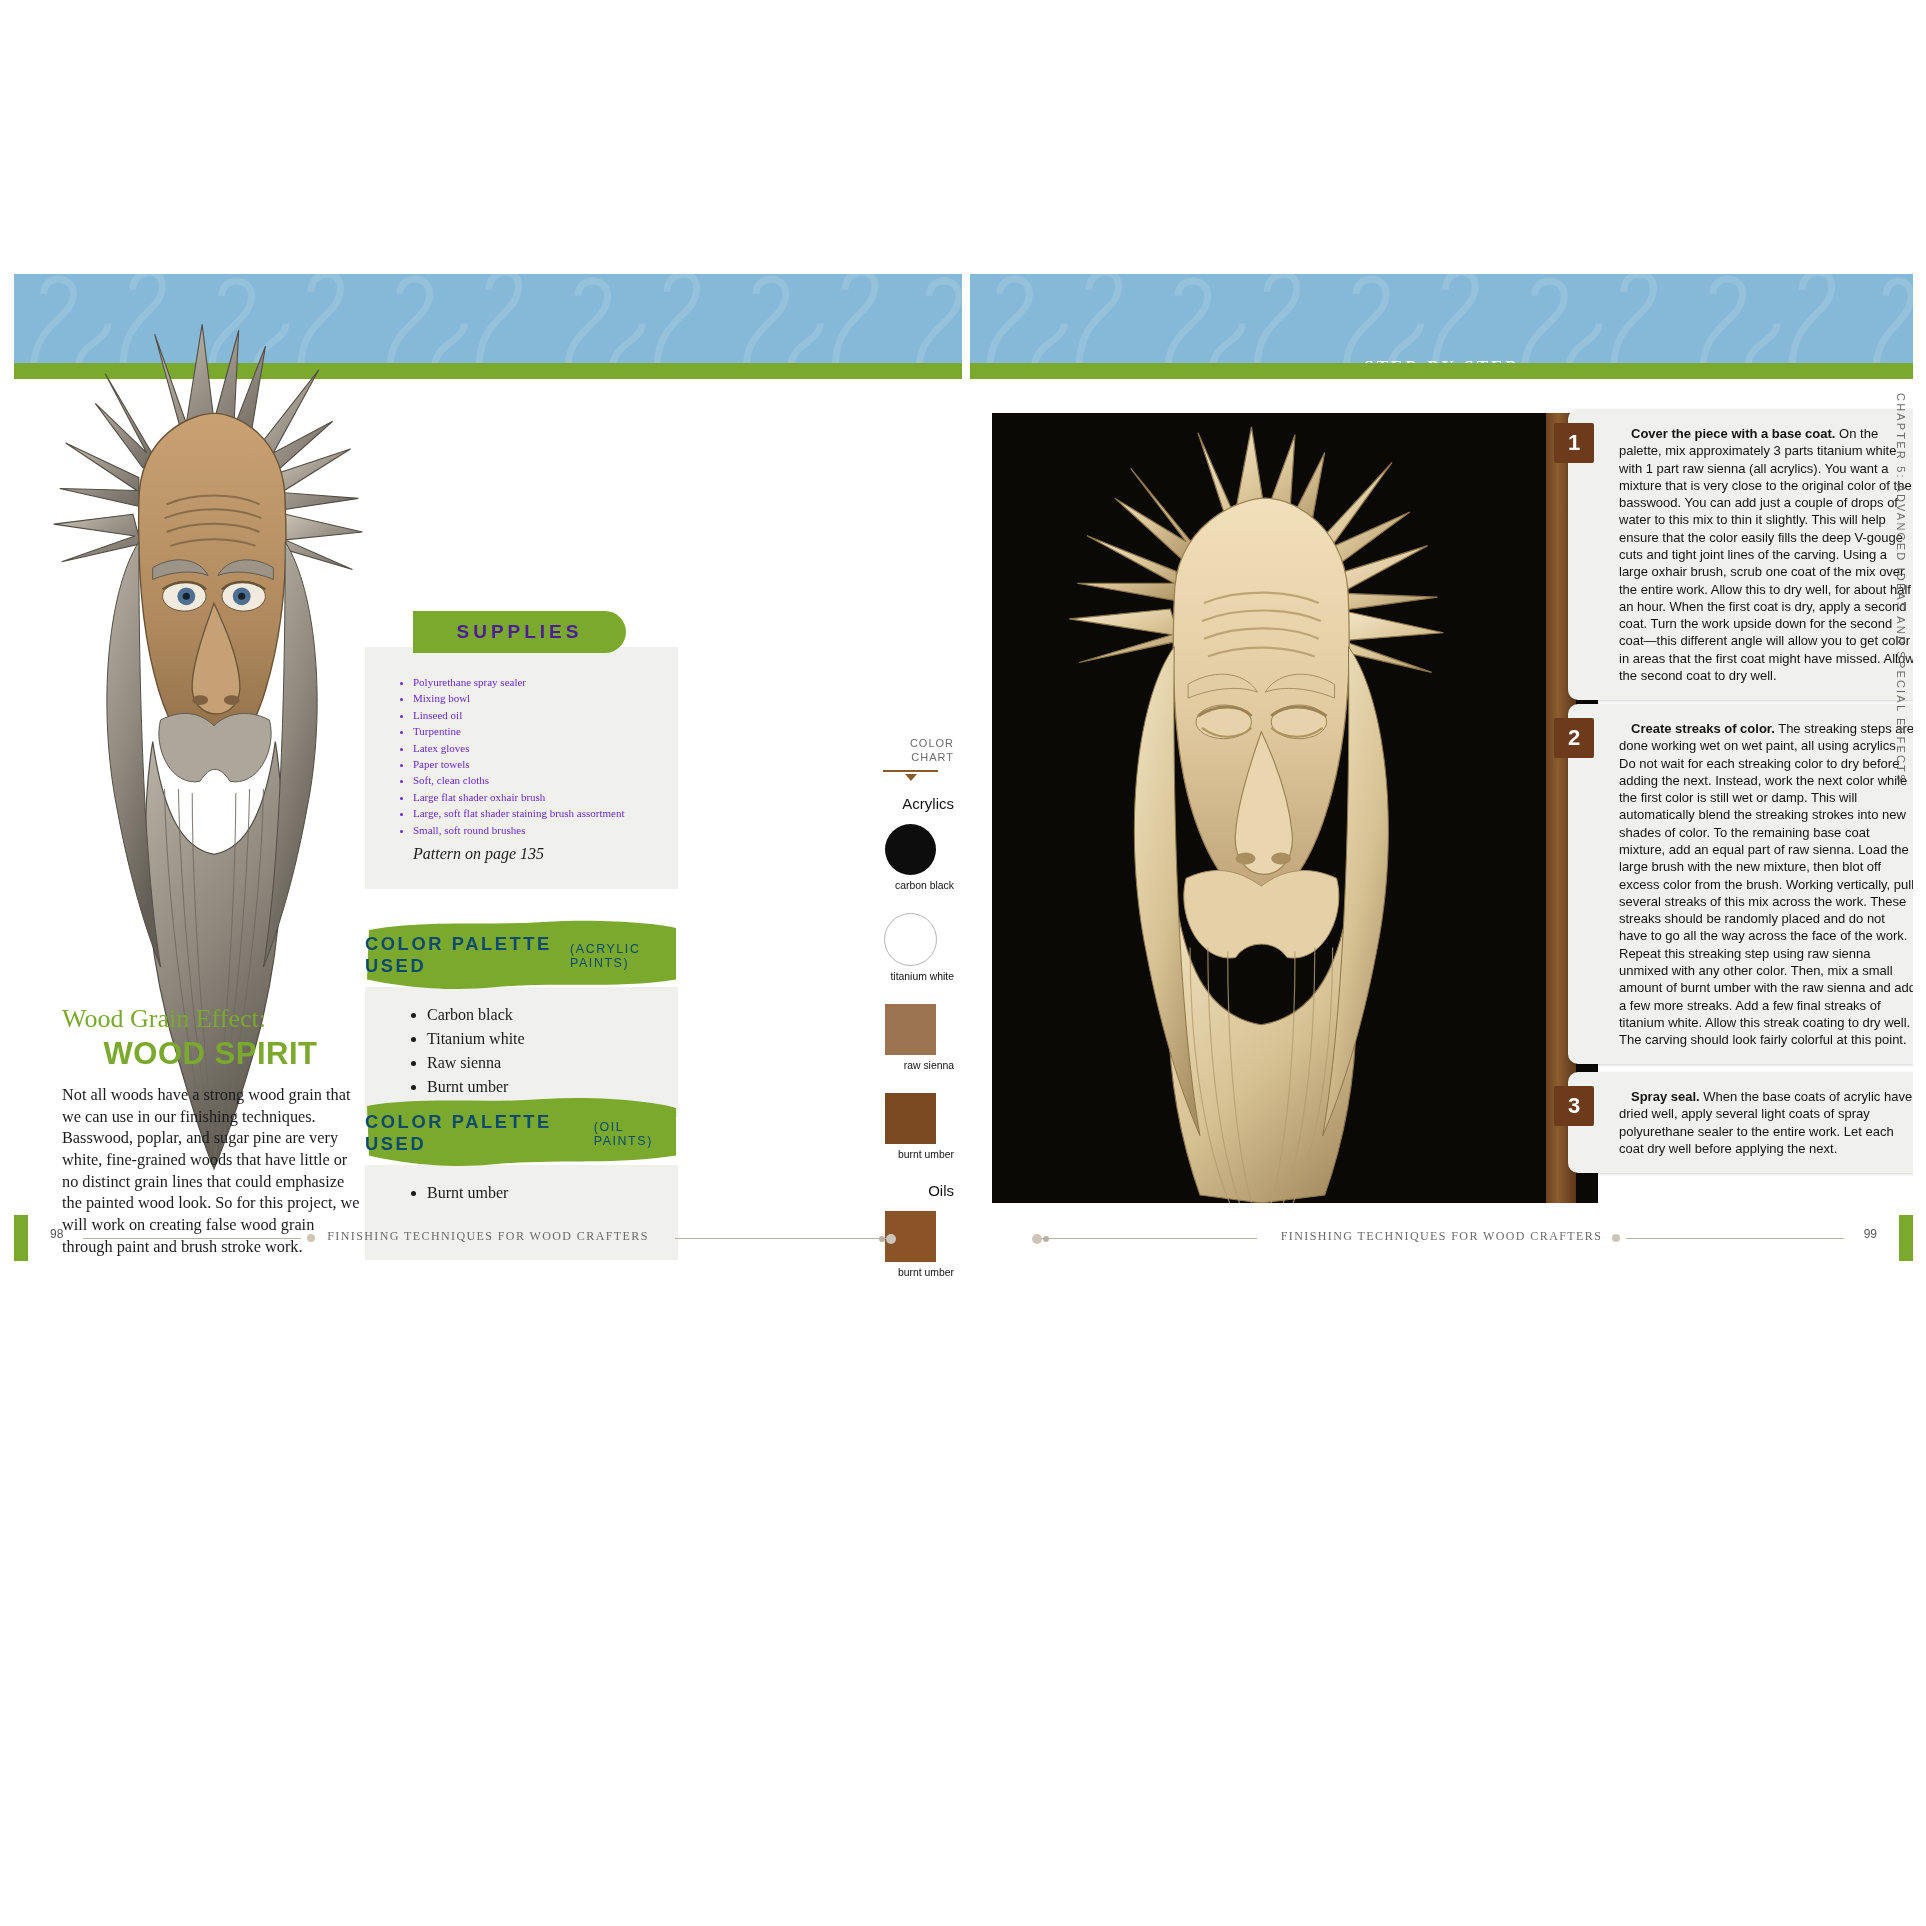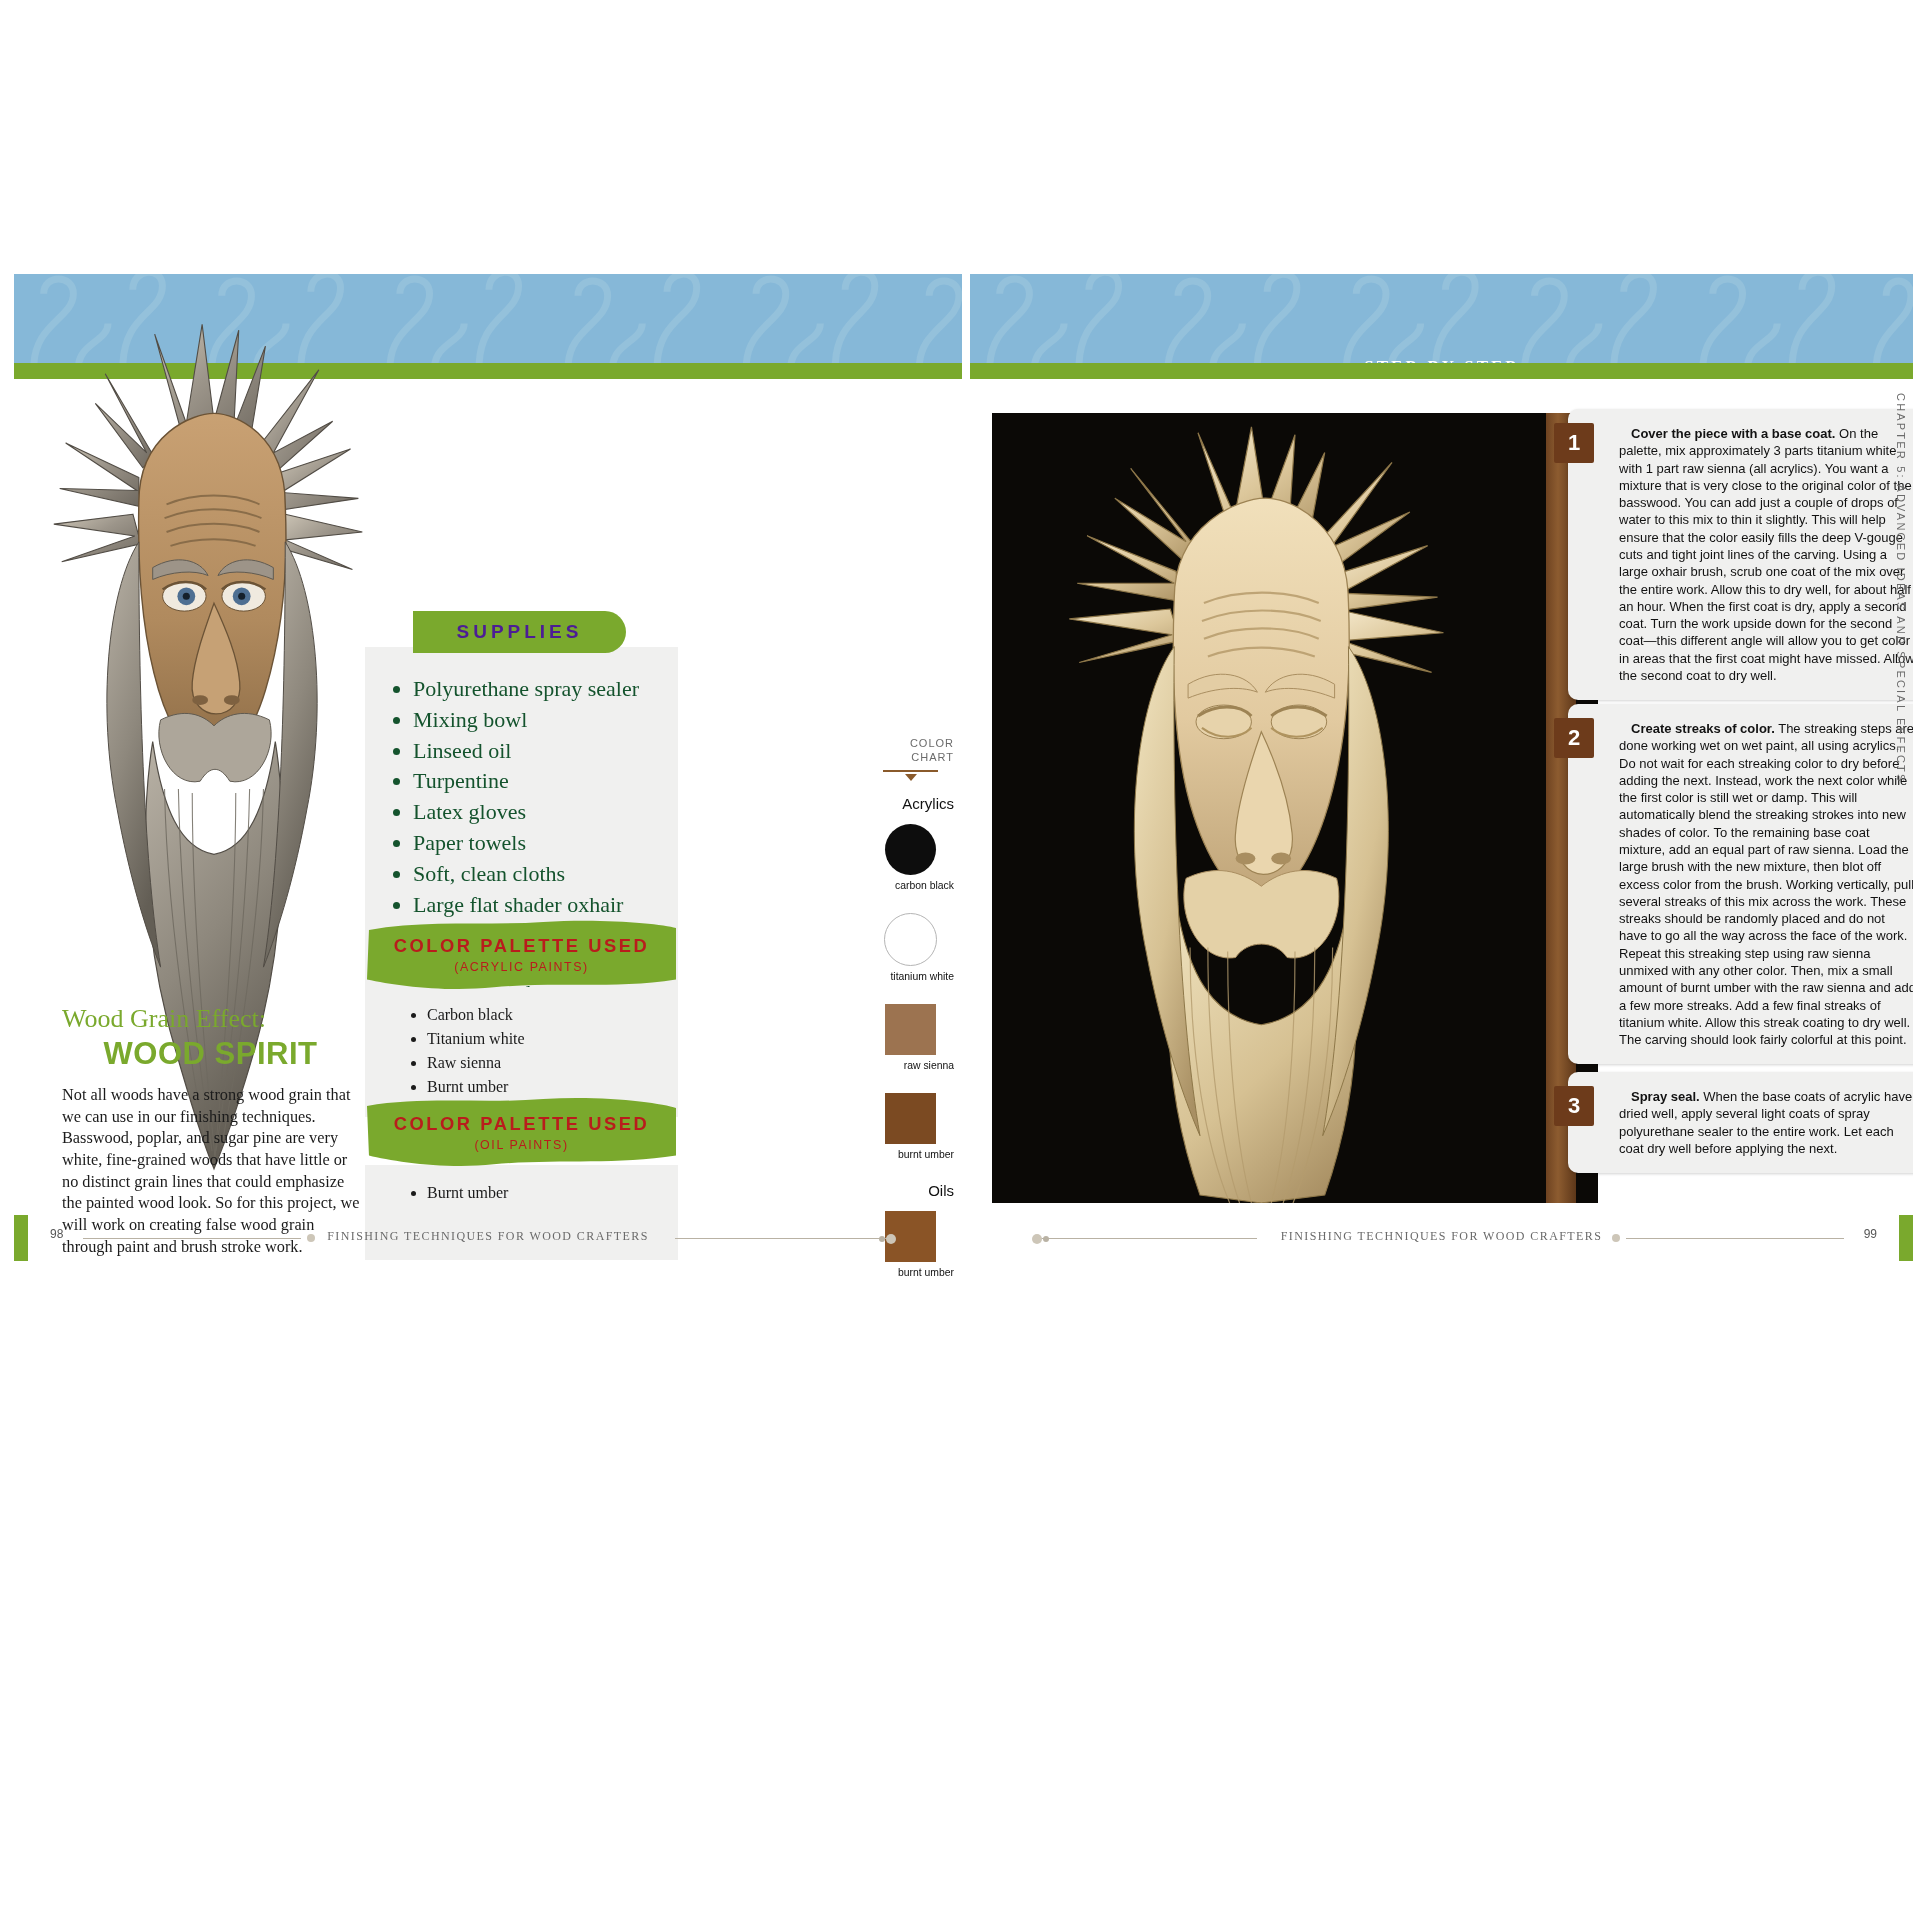--- a/index.html
+++ b/index.html
@@ -107,23 +107,23 @@
   .supplies-body {
     background: #f0f0ef;
     padding: 28px 18px 26px 30px;
     margin-top: -6px;
   }
   .supplies-body ul {
     margin: 0;
     padding: 0 0 0 18px;
   }
   .supplies-body li {
-    font-size: 22px;
+    font-size: 11px;
     line-height: 1.31;
-    color: #14532d;
+    color: #6d28d9;
     margin-bottom: 2px;
   }
   .pattern-note {
     font-style: italic;
     font-size: 16px;
     margin: 8px 0 0 18px;
     color: #1b1b1b;
   }
 
   
@@ -137,24 +137,24 @@
     width: 313px;
   }
   .brush-banner .shape {
     position: absolute;
     inset: 0;
   }
   .brush-banner .txt {
     position: absolute;
     inset: 0;
     display: flex;
-    flex-direction: column;
+    flex-direction: row;
     align-items: center;
     justify-content: center;
-    color: #b91c1c;
+    color: #0c4a6e;
     font-family: "Liberation Sans", sans-serif;
   }
   .brush-banner .t1 {
     font-size: 18.3px;
     font-weight: bold;
     letter-spacing: 2.6px;
   }
   .brush-banner .t2 {
     font-size: 12.4px;
     letter-spacing: 1.6px;

